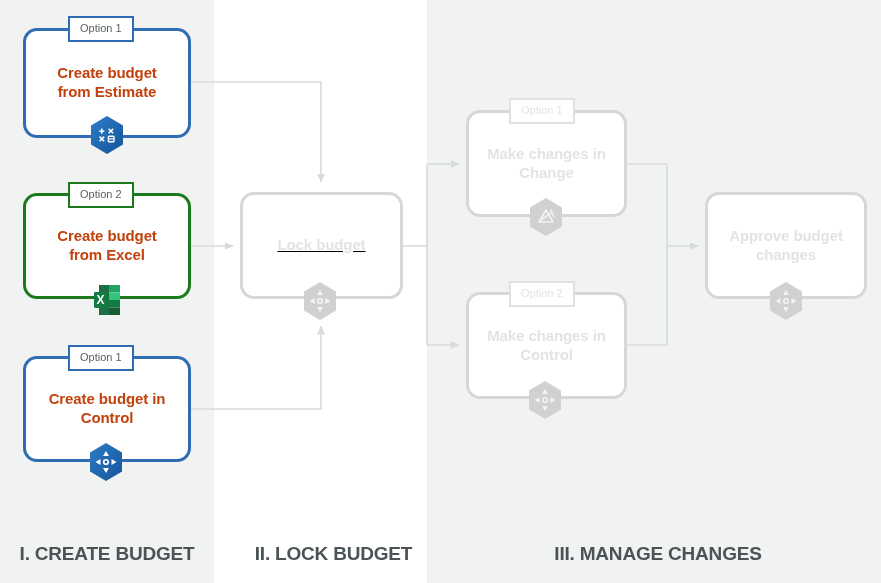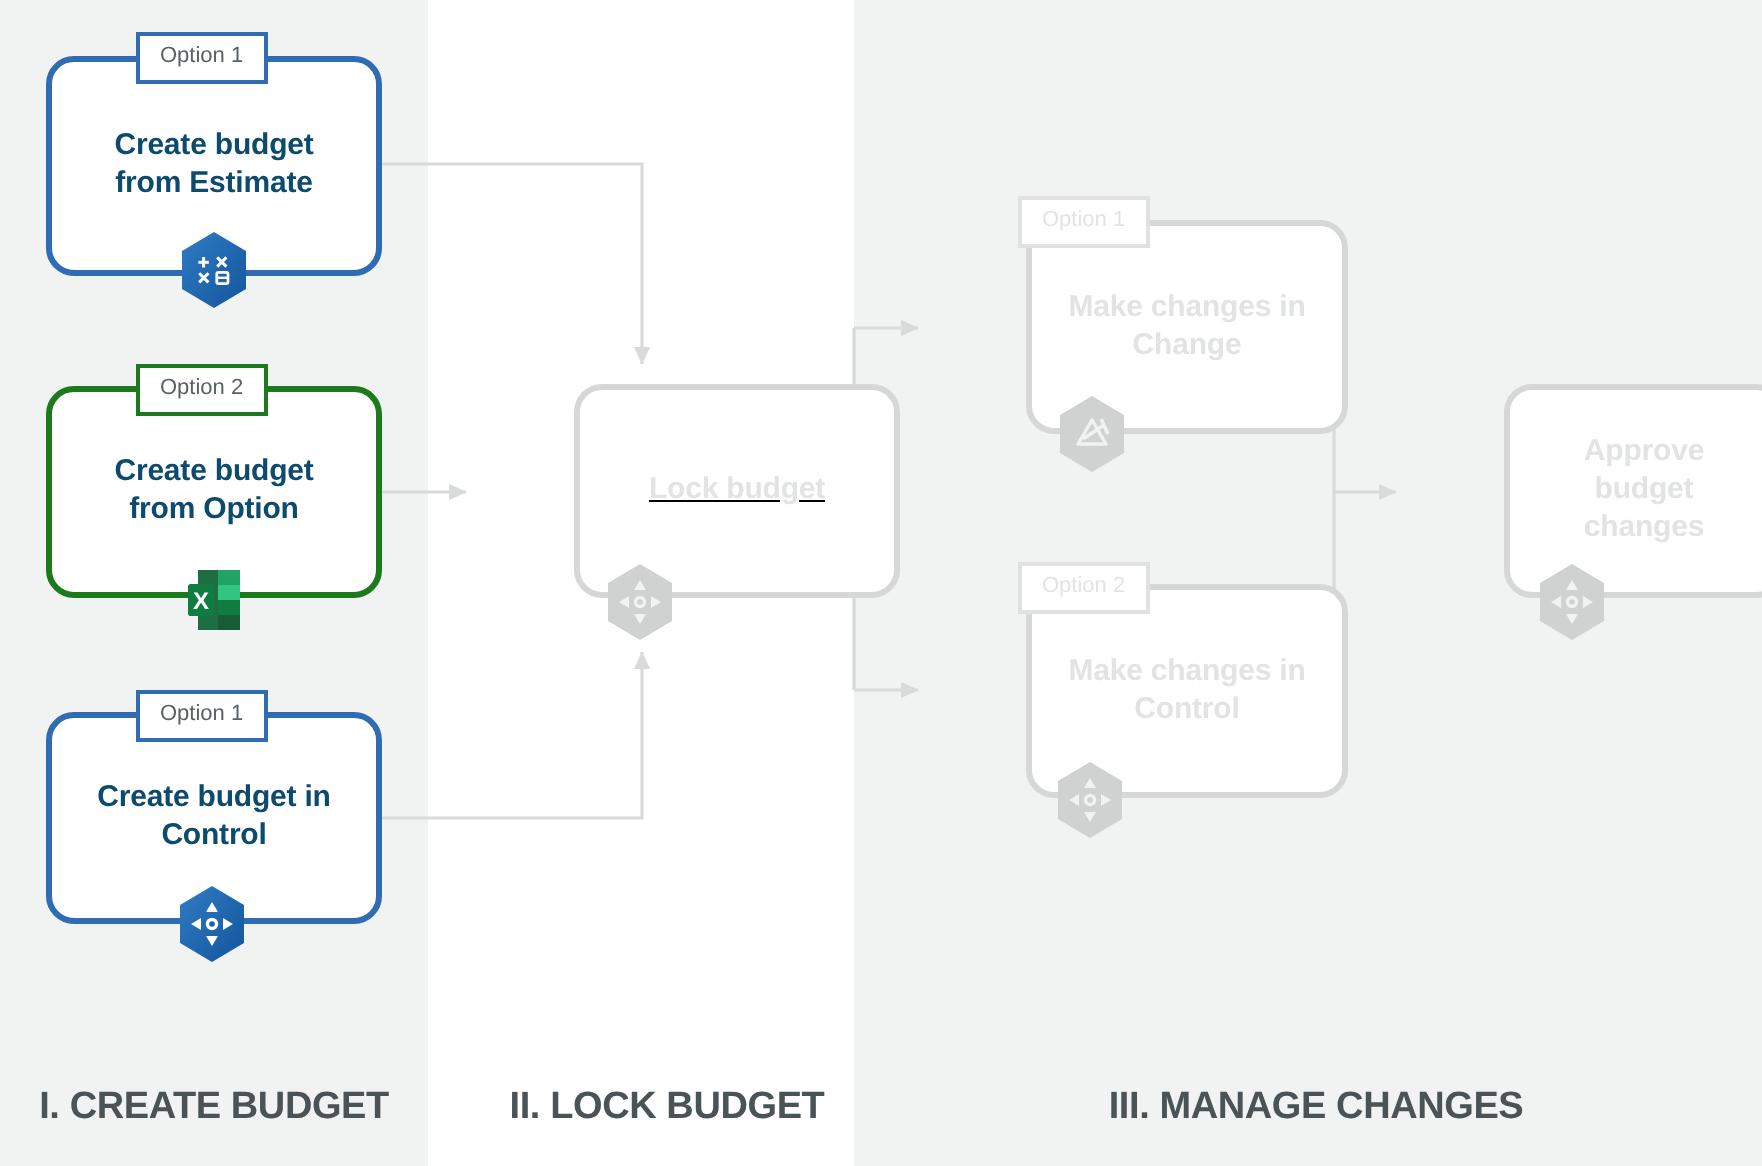--- a/index.html
+++ b/index.html
@@ -36,27 +36,27 @@
     border: 3px solid #2f6cb3;
     display: flex;
     align-items: center;
     justify-content: center;
     text-align: center;
   }
   .node .node-label {
     font-size: 15px;
     font-weight: bold;
     line-height: 1.25;
-    color: #0c4a6e;
+    color: #c2410c;
     padding: 0 14px;
     letter-spacing: -0.1px;
   }
   .node.green  { border-color: #1c7a1c; }
   .node.blue   { border-color: #2f6cb3; }
-  .node.muted  { border-color: #d6d8d7; margin-left: 47px; }
+  .node.muted  { border-color: #d6d8d7; }
   .node.muted .node-label { color: #e2e4e3; }
 
   
   .opt-tab {
     position: absolute;
     background: #ffffff;
     border: 2px solid #2f6cb3;
     font-size: 11px;
     color: #5a6164;
     line-height: 1;
@@ -140,21 +140,21 @@
         <rect x="11.05" y="12.55" width="1.5" height="5.2"></rect>
         <path d="M18.6 12.7 L23.2 17.3 M23.2 12.7 L18.6 17.3" stroke="#ffffff" stroke-width="1.5"></path>
         <path d="M9.6 20.6 L14.2 25.2 M14.2 20.6 L9.6 25.2" stroke="#ffffff" stroke-width="1.5"></path>
         <rect x="18.4" y="20.2" width="5.6" height="5.6" rx="0.8" fill="none" stroke="#ffffff" stroke-width="1.4"></rect>
         <rect x="18.4" y="22.3" width="5.6" height="1.2"></rect>
       </g>
     </svg>
   </div>
 
   <div class="node green" style="left:23px; top:193px; width:168px; height:106px;">
-    <div class="node-label"><span>Create budget</span><br><span>from Option</span></div>
+    <div class="node-label"><span>Create budget</span><br><span>from Excel</span></div>
   </div>
   <div class="opt-tab green" style="left:68px; top:182px;">Option 2</div>
   <div class="badge" style="left:90px; top:282px;">
     <svg viewBox="0 0 34 38">
       <rect x="9" y="3" width="10" height="30" fill="#1d6f42"></rect>
       <rect x="19" y="3" width="11" height="7.5" fill="#21a366"></rect>
       <rect x="19" y="10.5" width="11" height="7.5" fill="#33c481"></rect>
       <rect x="19" y="18" width="11" height="7.5" fill="#107c41"></rect>
       <rect x="19" y="25.5" width="11" height="7.5" fill="#185c37"></rect>
       <rect x="4" y="10" width="13" height="16" rx="1.4" fill="#107c41"></rect>
@@ -227,21 +227,21 @@
         <polygon points="17,8 20,13 14,13"></polygon>
         <polygon points="17,30 20,25 14,25"></polygon>
         <polygon points="6.5,19 11.5,16 11.5,22"></polygon>
         <polygon points="27.5,19 22.5,16 22.5,22"></polygon>
         <circle cx="17" cy="19" r="3.1"></circle>
       </g>
       <circle cx="17" cy="19" r="1.4" fill="#cfd2d1"></circle>
     </svg>
   </div>
 
-  <div class="node muted" style="left:705px; top:192px; width:140px; height:107px;">
+  <div class="node muted" style="left:705px; top:192px; width:162px; height:107px;">
     <div class="node-label"><span>Approve budget</span><br><span>changes</span></div>
   </div>
   <div class="badge" style="left:769px; top:282px;">
     <svg viewBox="0 0 34 38">
       <polygon points="17,0 33,9.5 33,28.5 17,38 1,28.5 1,9.5" fill="#cfd2d1"></polygon>
       <g fill="#f1f3f2">
         <polygon points="17,8 20,13 14,13"></polygon>
         <polygon points="17,30 20,25 14,25"></polygon>
         <polygon points="6.5,19 11.5,16 11.5,22"></polygon>
         <polygon points="27.5,19 22.5,16 22.5,22"></polygon>

